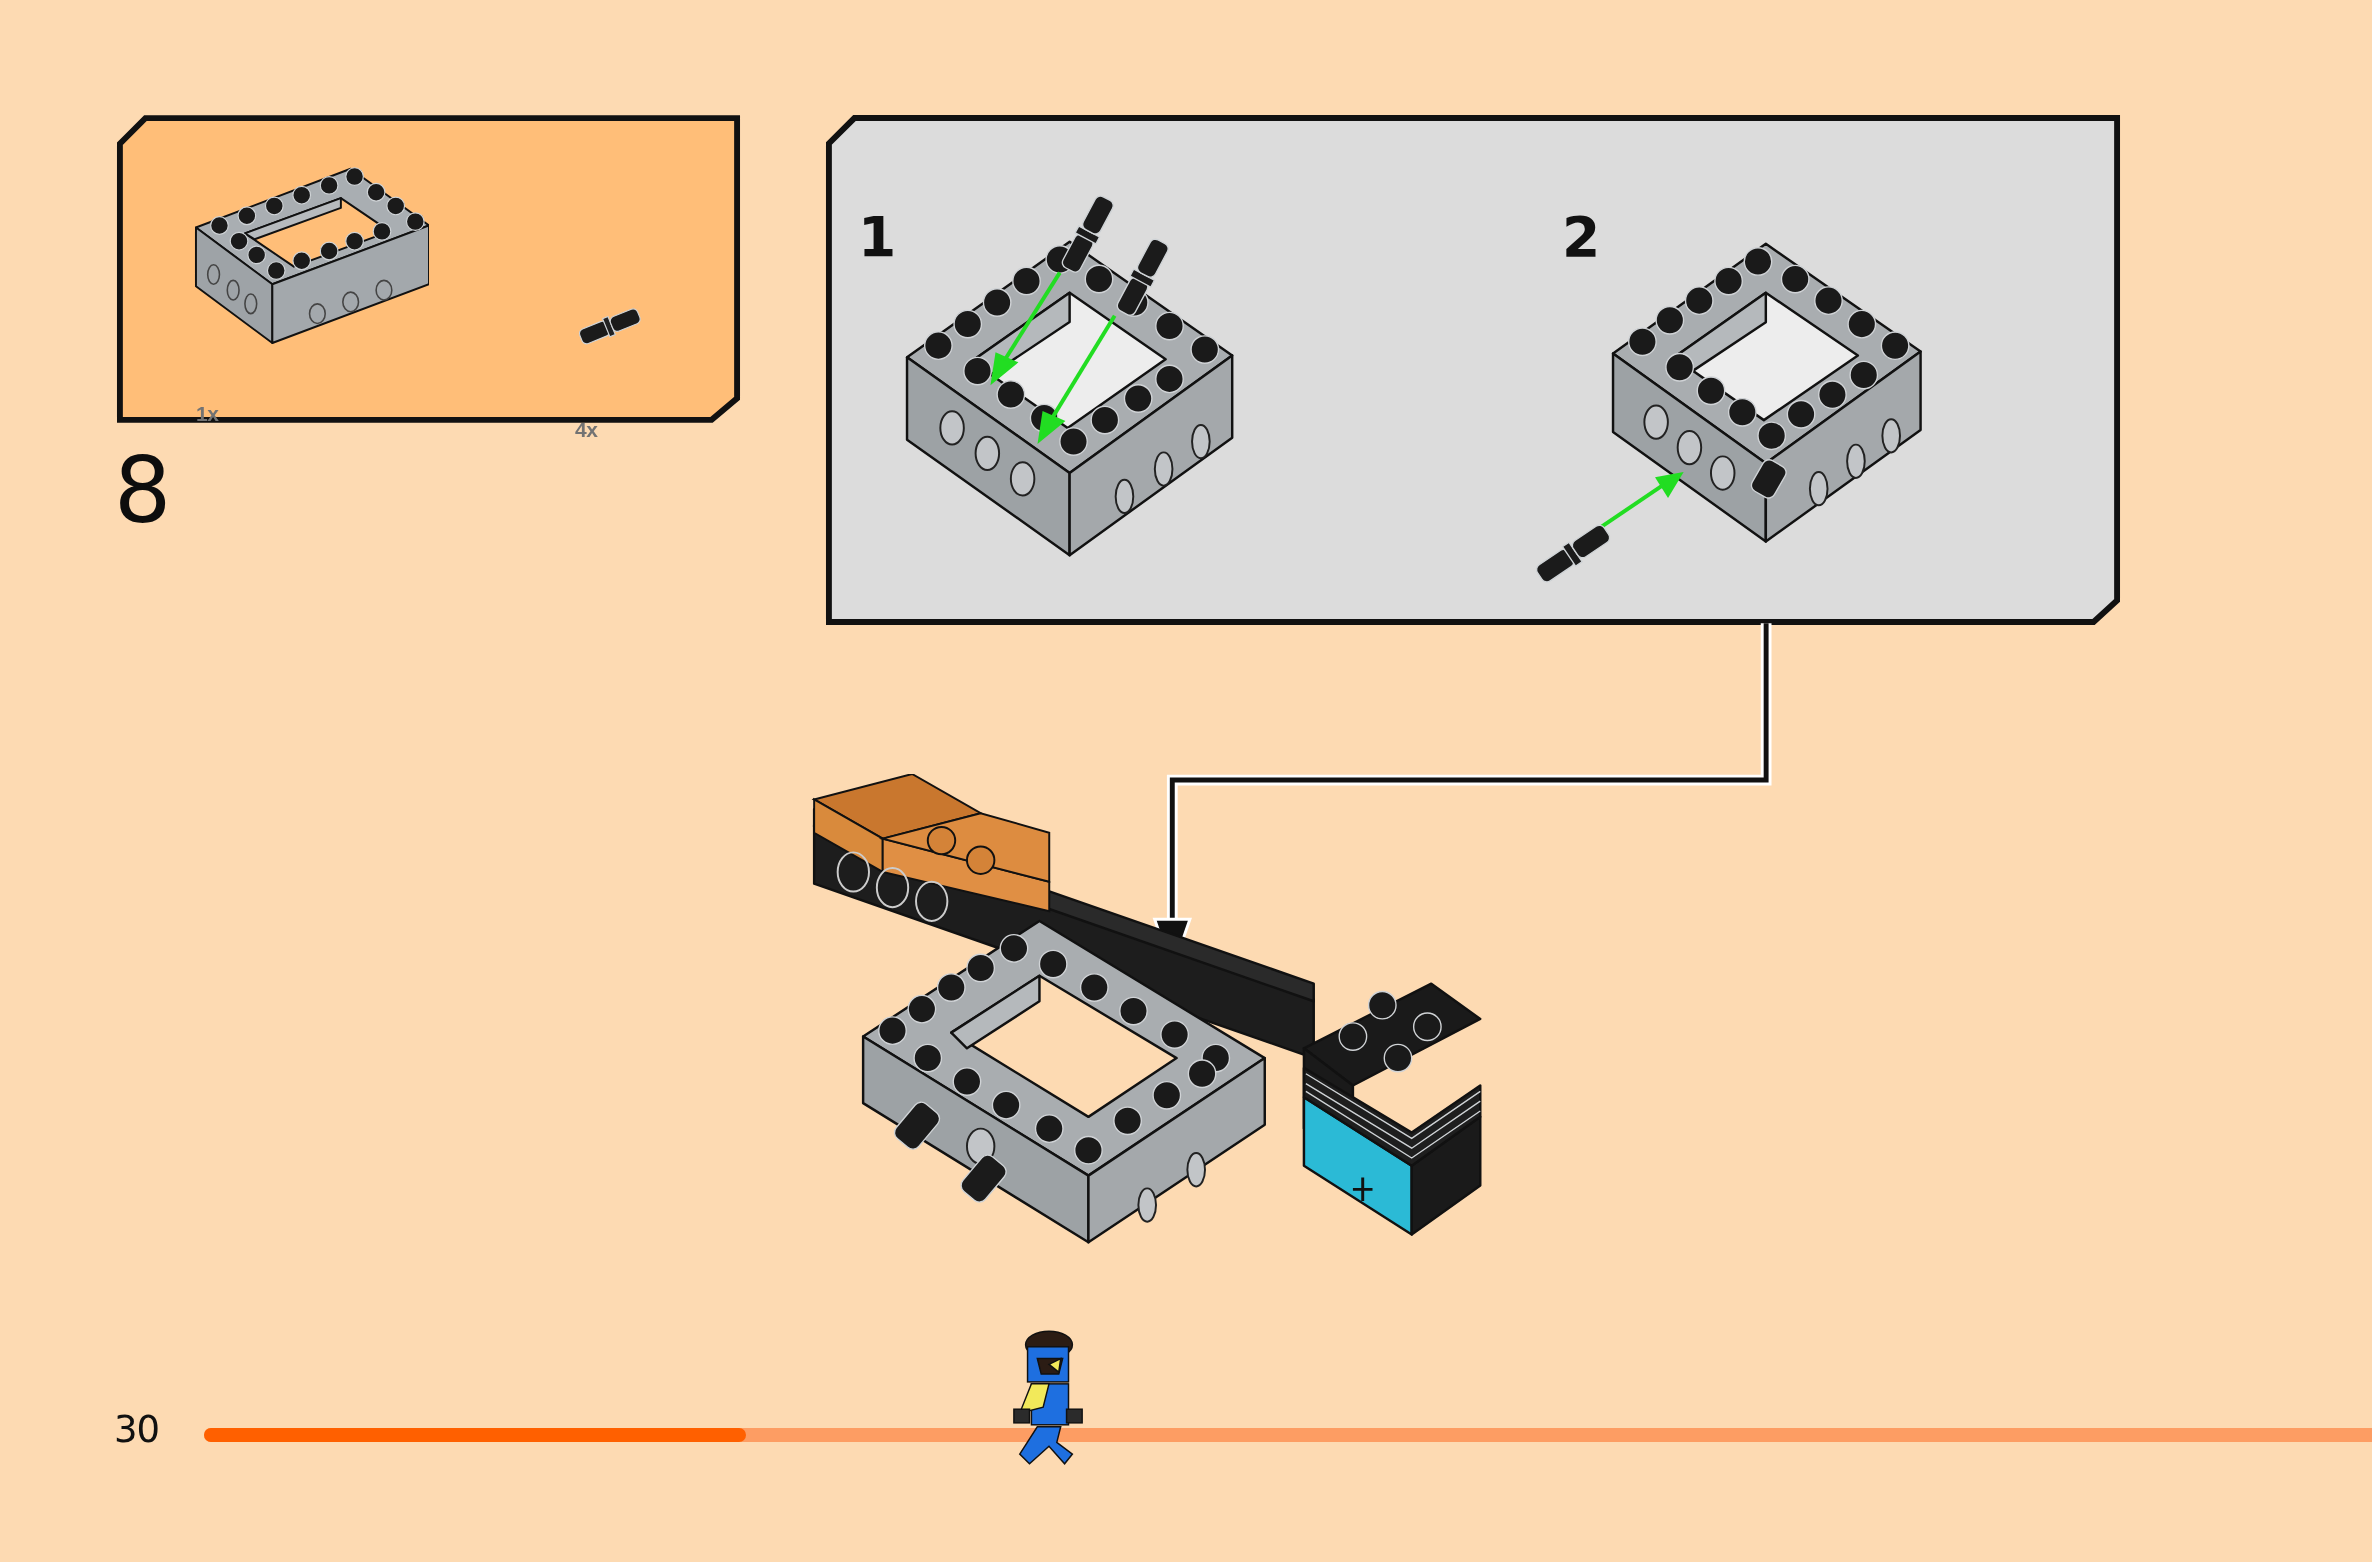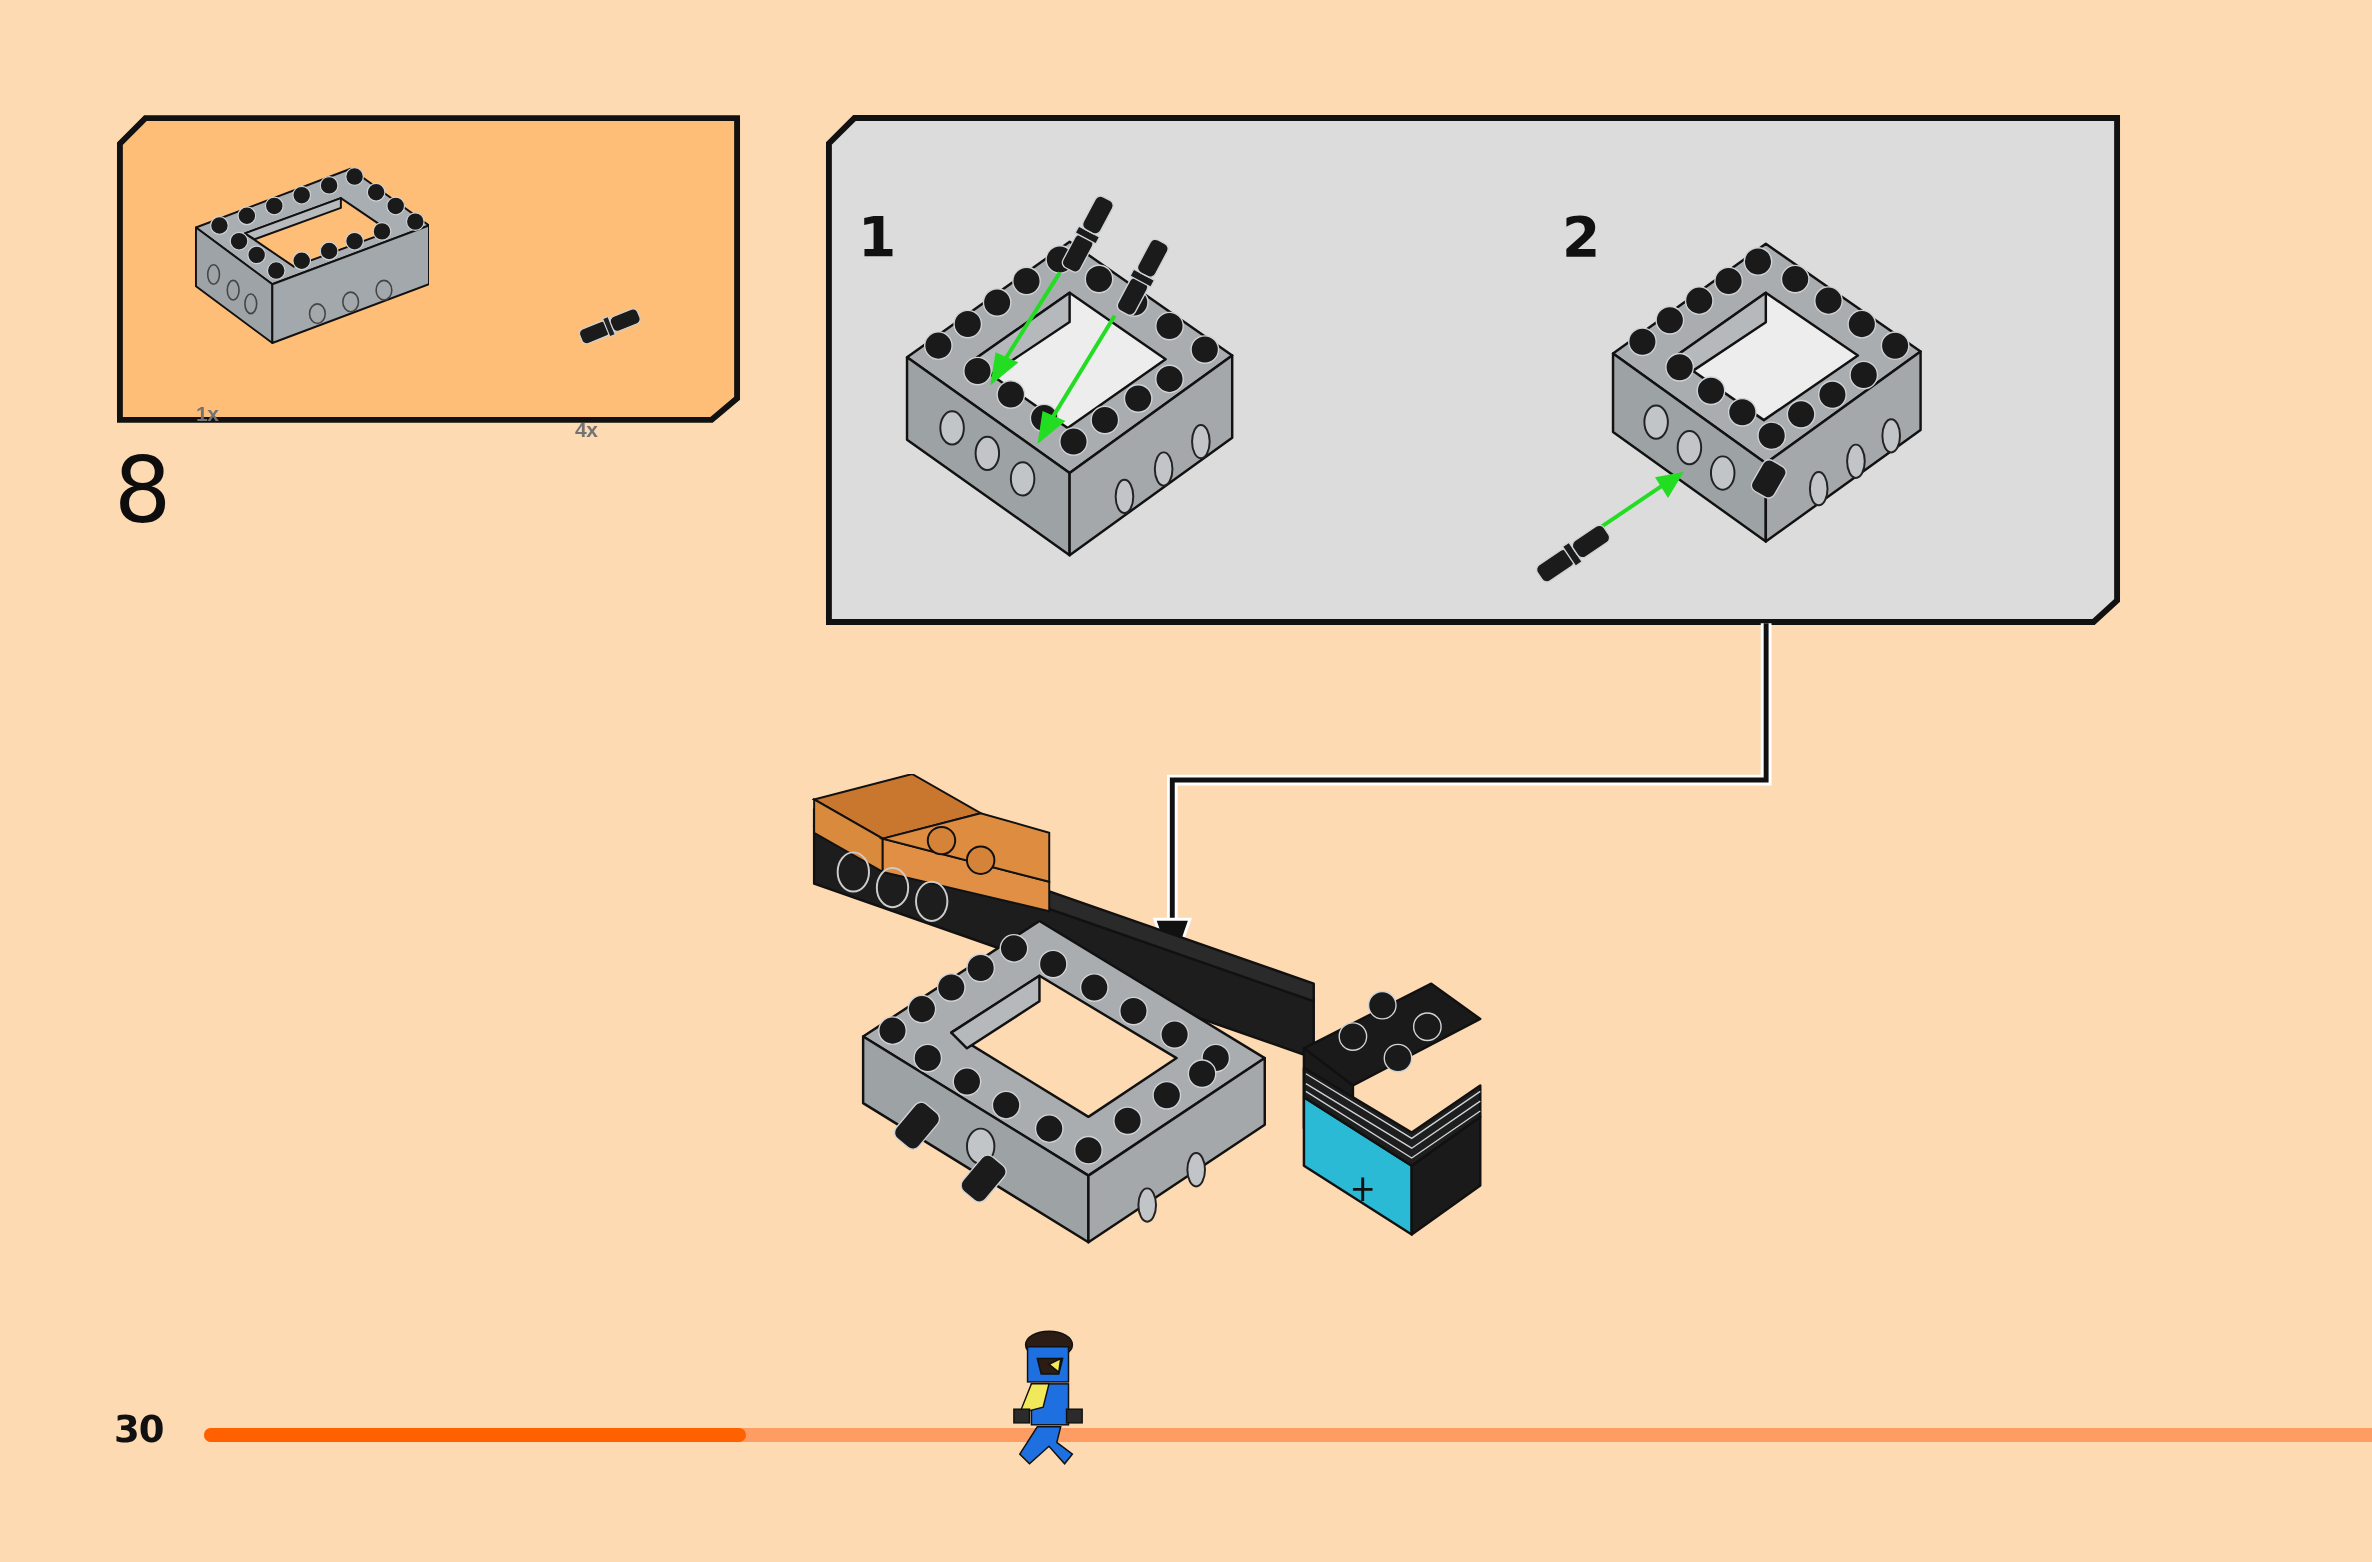--- a/index.html
+++ b/index.html
@@ -20,21 +20,21 @@
   #step-number {
     left: 114px; top: 446px; font-family: "DejaVu Sans", sans-serif;
     font-size: 90px; color: #0d0d0d; line-height: 1;
   }
   .substep-num {
     position: absolute; font-family: "DejaVu Sans", sans-serif;
     font-size: 55px; color: #111; font-weight: bold; line-height: 1;
   }
   #page-number {
     left: 114px; top: 1411px; font-family: "DejaVu Sans", sans-serif;
-    font-size: 37px; color: #111; line-height: 1; font-weight: bold; letter-spacing: -1px;
+    font-size: 37px; color: #111; line-height: 1; font-weight: normal; letter-spacing: -1px;
   }
   #progress-track { left: 204px; top: 1428px; width: 2169px; height: 13.7px; background: #FD9D63; border-radius: 6.9px 0 0 6.9px; }
   #progress-fill { position: absolute; left: 0; top: 0; height: 13.7px; background: #FF6000; border-radius: 6.9px; }
 </style>
 </head>
 <body>
 
 <div id="parts-panel" class="abs">
   <svg width="625" height="310" viewBox="0 0 638 316">
     <polygon points="30,4 634,4 634,290 608,312 4,312 4,30" fill="#FFBE78" stroke="#111" stroke-width="6"></polygon>

